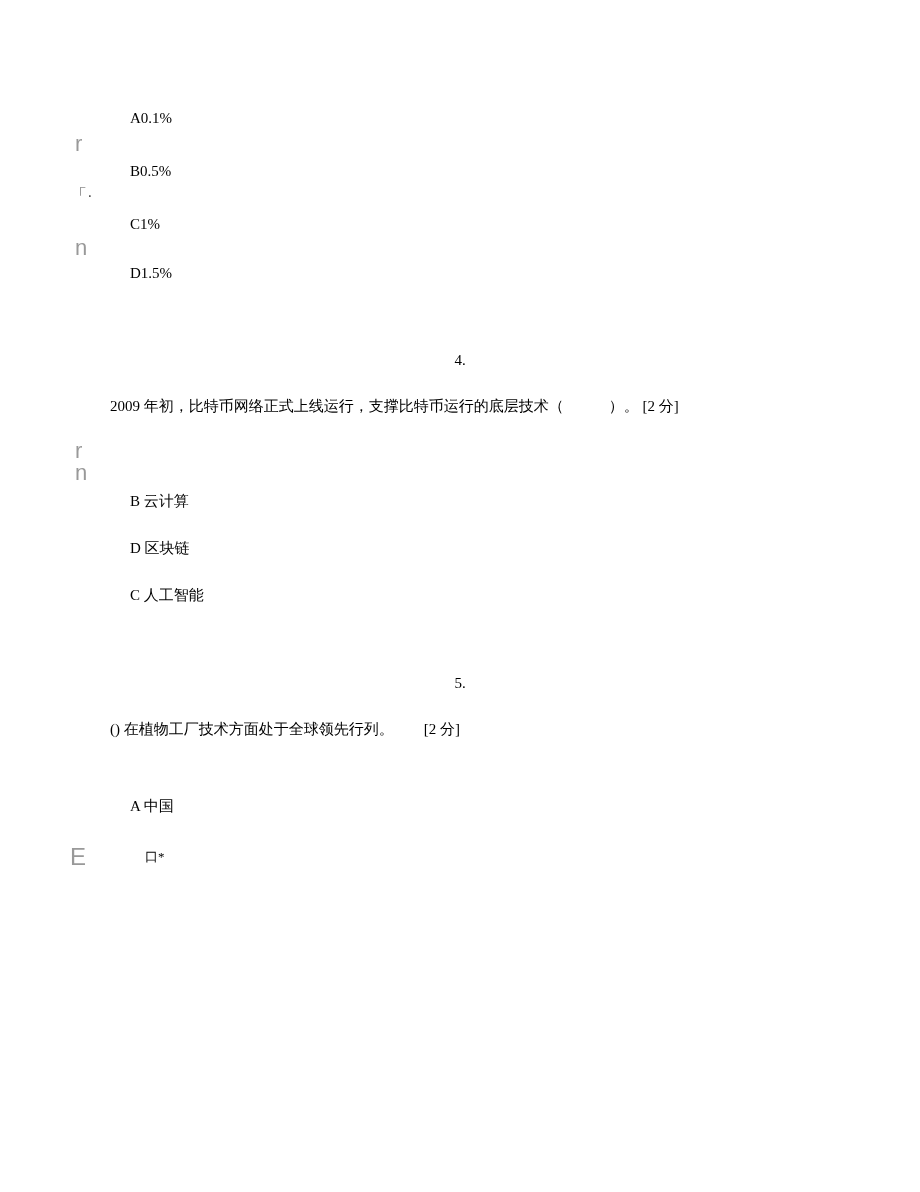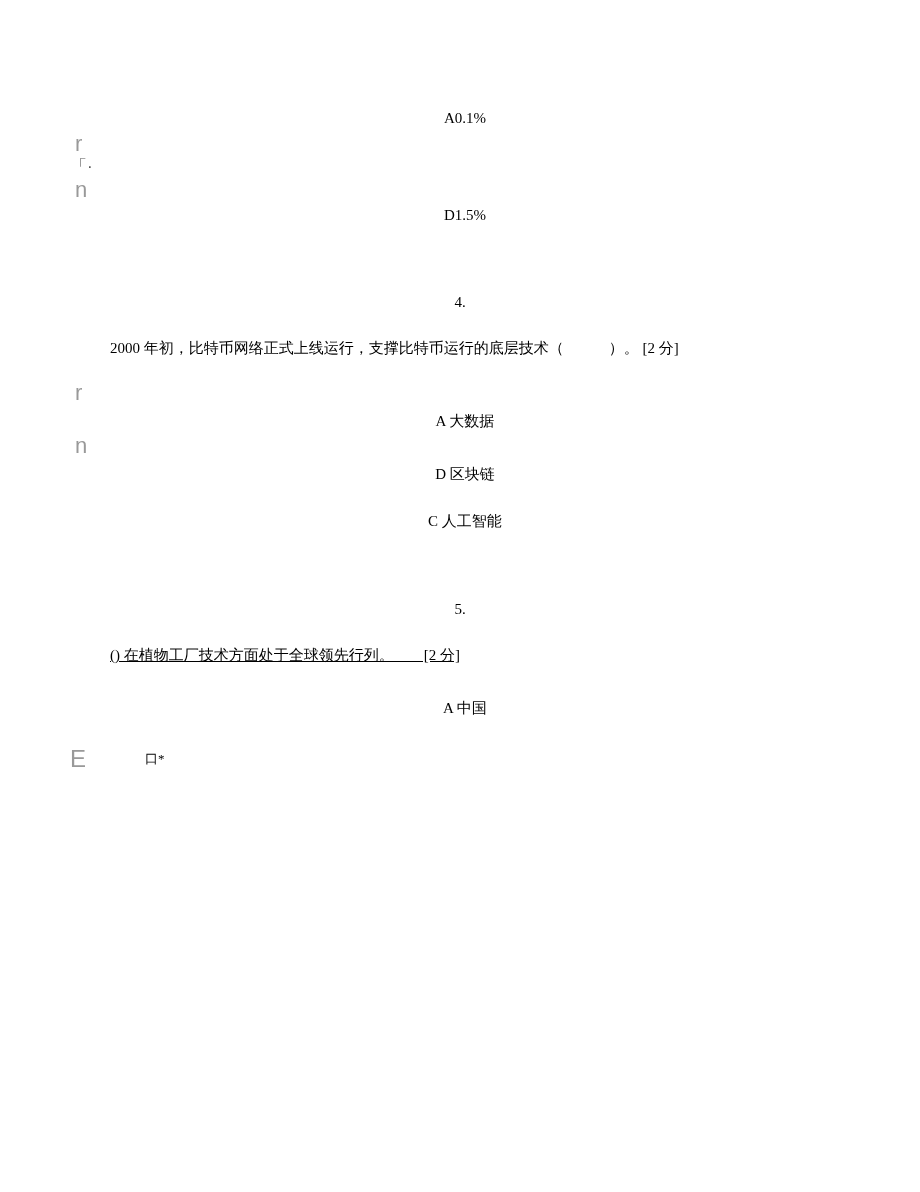--- a/index.html
+++ b/index.html
@@ -13,21 +13,20 @@
       background: #ffffff;
       font-family: "SimSun", "宋体", serif;
       font-size: 15px;
       color: #000000;
       position: relative;
       padding: 110px 120px 0 120px;
     }
     .option-text {
       padding-left: 10px;
       font-family: "SimSun", "宋体", serif;
-      text-align: center;
     }
     .marker {
       position: absolute;
       left: -45px;
       font-family: Arial, sans-serif;
       color: #888;
       font-size: 18px;
     }
     .marker-r {
       color: #999;
@@ -66,56 +65,62 @@
 </head>
 <body>
 
 <div>
   <div class="option-block" style="margin-bottom: 12px;">
     <div class="option-text">A0.1%</div>
   </div>
   <div style="position: relative; height: 24px;">
     <span class="marker marker-r" style="left: -45px; top: -8px;">r</span>
   </div>
+  <div class="option-block" style="margin-bottom: 12px;">
+    <div class="option-text">B0.5%</div>
+  </div>
   <div style="position: relative; height: 24px;">
     <span class="marker marker-bracket" style="left: -50px; top: -8px;">「·</span>
+  </div>
+  <div class="option-block" style="margin-bottom: 12px;">
+    <div class="option-text">C1%</div>
   </div>
   <div style="position: relative; height: 20px;">
     <span class="marker marker-n" style="left: -45px; top: -10px;">n</span>
   </div>
   <div class="option-block" style="margin-bottom: 24px;">
     <div class="option-text">D1.5%</div>
   </div>
 </div>
 
 <div class="q-number">4.</div>
 
-<div class="question-text" style="margin-left: -10px;">2000 年初，比特币网络正式上线运行，支撑比特币运行的底层技术（   ）。 [2 分]</div>
+<div class="question-text" style="margin-left: -10px;">2009 年初，比特币网络正式上线运行，支撑比特币运行的底层技术（   ）。 [2 分]</div>
 
 <div>
   <div style="position: relative; height: 22px;">
     <span class="marker marker-r" style="left: -45px; top: -10px;">r</span>
   </div>
-  <div class="option-block" style="margin-bottom: 12px;">
-    <div class="option-text">A 大数据</div>
-  </div>
   <div style="position: relative; height: 22px;">
     <span class="marker marker-n" style="left: -45px; top: -10px;">n</span>
+  </div>
+  <div class="option-block">
+    <div class="option-text">B 云计算</div>
   </div>
   <div class="option-block">
     <div class="option-text">D 区块链</div>
   </div>
   <div class="option-block">
     <div class="option-text">C 人工智能</div>
   </div>
 </div>
 
 <div class="q-number">5.</div>
 
-<div class="question-text" style="margin-left: -10px; margin-bottom: 32px; text-decoration: underline;">() 在植物工厂技术方面处于全球领先行列。  [2 分]</div>
+<div class="question-text" style="margin-left: -10px; margin-bottom: 56px;">() 在植物工厂技术方面处于全球领先行列。  [2 分]</div>
 
 <div>
   <div class="option-block" style="margin-bottom: 32px;">
     <div class="option-text">A 中国</div>
   </div>
   <div style="position: relative;">
     <span class="marker marker-e" style="left: -50px; top: -5px;">E</span>
     <div class="small-box" style="padding-left: 25px; margin-bottom: 5px;">口*</div>
   </div>
 </div>

